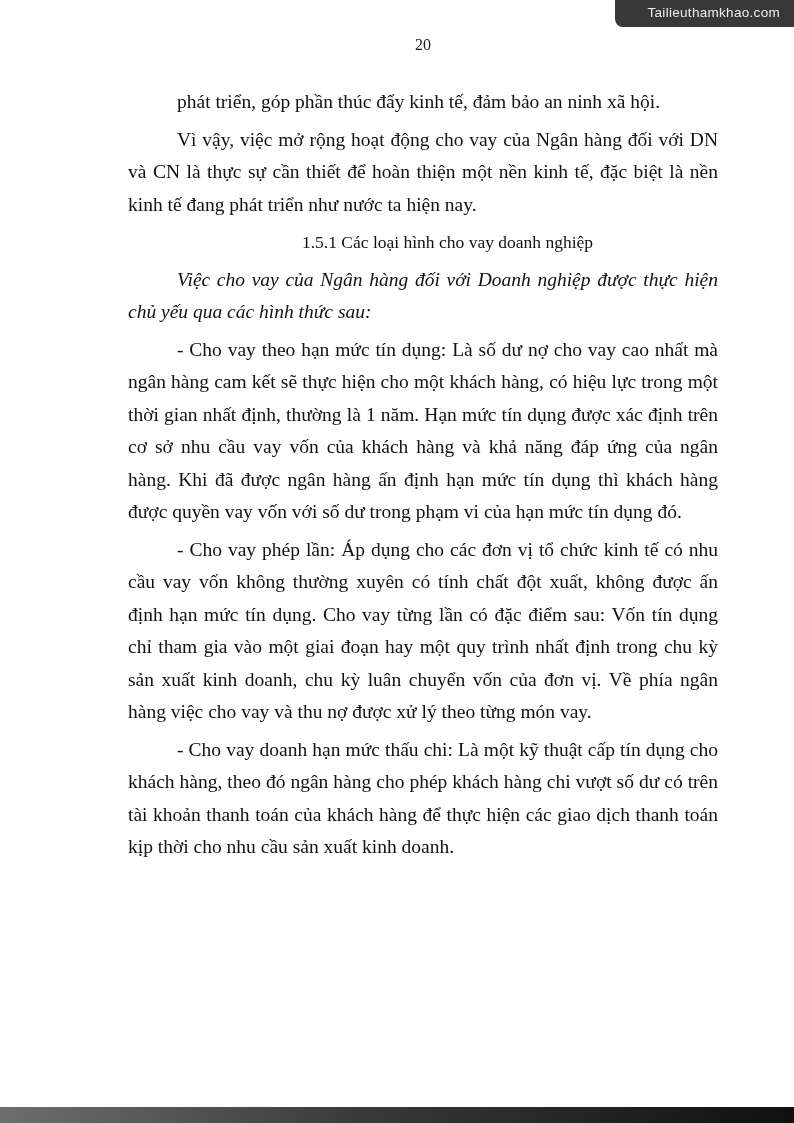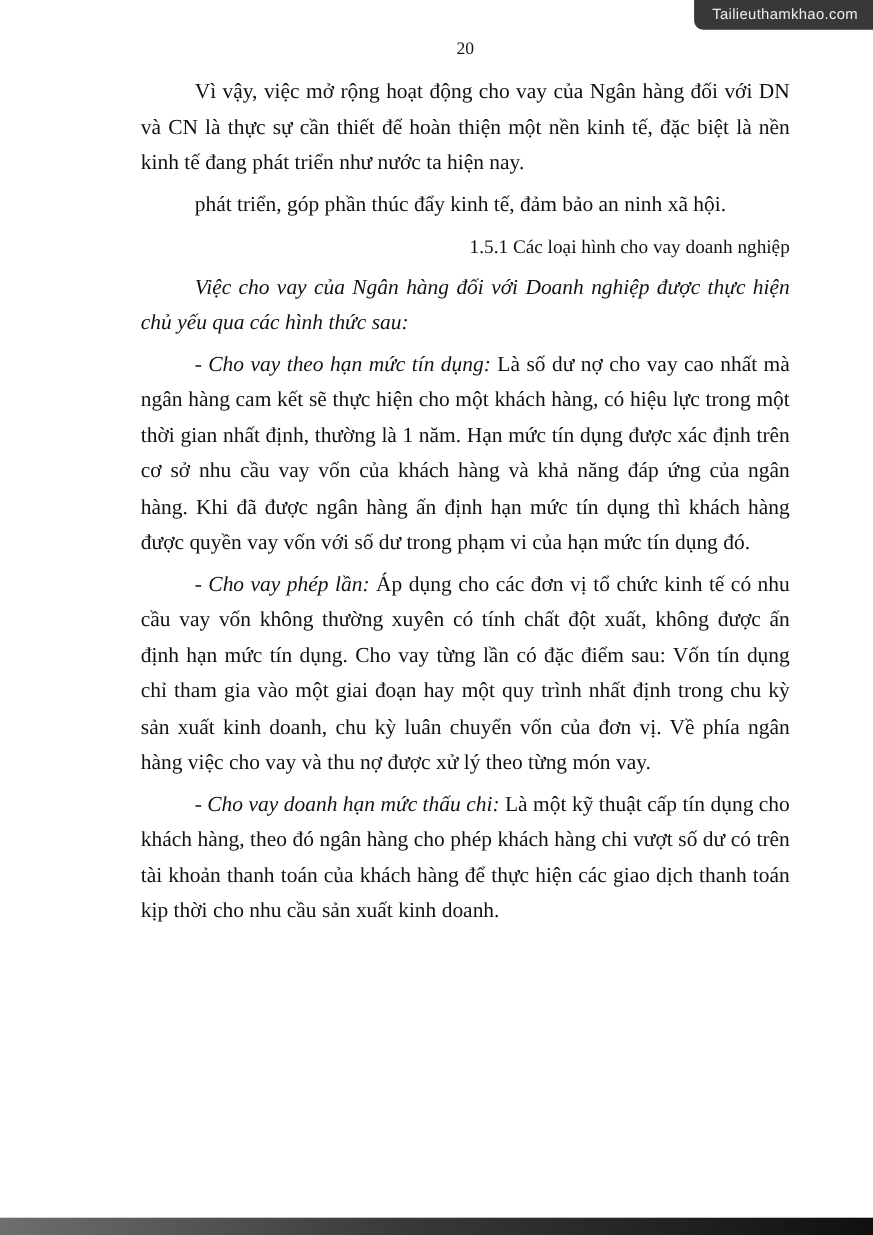--- a/index.html
+++ b/index.html
@@ -16,29 +16,29 @@
   }
   .watermark {
     position: absolute;
     top: 0;
     right: 0;
     background: #383838;
     color: #ededed;
     font-family: "Liberation Sans", "DejaVu Sans", sans-serif;
     font-size: 13.5px;
     letter-spacing: 0.3px;
-    padding: 5px 14px 7px 16px;
+    padding: 5px 14px 7px 32px;
     border-radius: 0 0 0 8px;
     z-index: 5;
   }
   .pagenum {
     text-align: center;
     font-size: 16px;
     line-height: 22px;
-    margin-bottom: 12px;
+    margin-bottom: 30px;
     color: #1a1a1a;
   }
   .content p, .content h2, .content h3 {
     margin: 0 0 5px 0;
     font-size: 19.5px;
     line-height: 32.5px;
     font-weight: normal;
   }
   .body {
     text-align: justify;
@@ -48,23 +48,23 @@
   .bolditalic { font-weight: bold; font-style: italic; font-family: Liberation Serif, serif; }
   .h15 {
     font-weight: bold;
     text-indent: 49px;
     text-align: left;
   }
   .h151 {
     font-weight: bold;
     text-indent: 49px;
     font-size: 17.5px !important;
-    text-align: right;
+    text-align: center;
   }
-  .it { font-style: italic; }
+  .it { }
   .bottombar {
     position: absolute;
     left: 0;
     bottom: 0;
     width: 794px;
     height: 16px;
     background: linear-gradient(90deg, #6e6e6e 0%, #3a3a3a 45%, #101010 100%);
   }
 </style>
 </head>
@@ -73,23 +73,23 @@
 <div class="page">
 
   <div class="watermark">
     <span>Tailieuthamkhao.com</span>
   </div>
 
   <div class="pagenum">20</div>
 
   <div class="content">
 
+    <p class="body">phát triển, góp phần thúc đẩy kinh tế, đảm bảo an ninh xã hội.</p>
+
     <p class="body bold">Vì vậy, việc mở rộng hoạt động cho vay của Ngân hàng đối với DN và CN là thực sự cần thiết để hoàn thiện một nền kinh tế, đặc biệt là nền kinh tế đang phát triển như nước ta hiện nay.</p>
-
-    <p class="body">phát triển, góp phần thúc đẩy kinh tế, đảm bảo an ninh xã hội.</p>
 
 
     <h3 class="h151">1.5.1 Các loại hình cho vay doanh nghiệp</h3>
 
     <p class="body bolditalic">Việc cho vay của Ngân hàng đối với Doanh nghiệp được thực hiện chủ yếu qua các hình thức sau:</p>
 
     <p class="body">
       <span class="it">- Cho vay theo hạn mức tín dụng:</span>
       <span>Là số dư nợ cho vay cao nhất mà ngân hàng cam kết sẽ thực hiện cho một khách hàng, có hiệu lực trong một thời gian nhất định, thường là 1 năm. Hạn mức tín dụng được xác định trên cơ sở nhu cầu vay vốn của khách hàng và khả năng đáp ứng của ngân hàng. Khi đã được ngân hàng ấn định hạn mức tín dụng thì khách hàng được quyền vay vốn với số dư trong phạm vi của hạn mức tín dụng đó.</span>
     </p>

